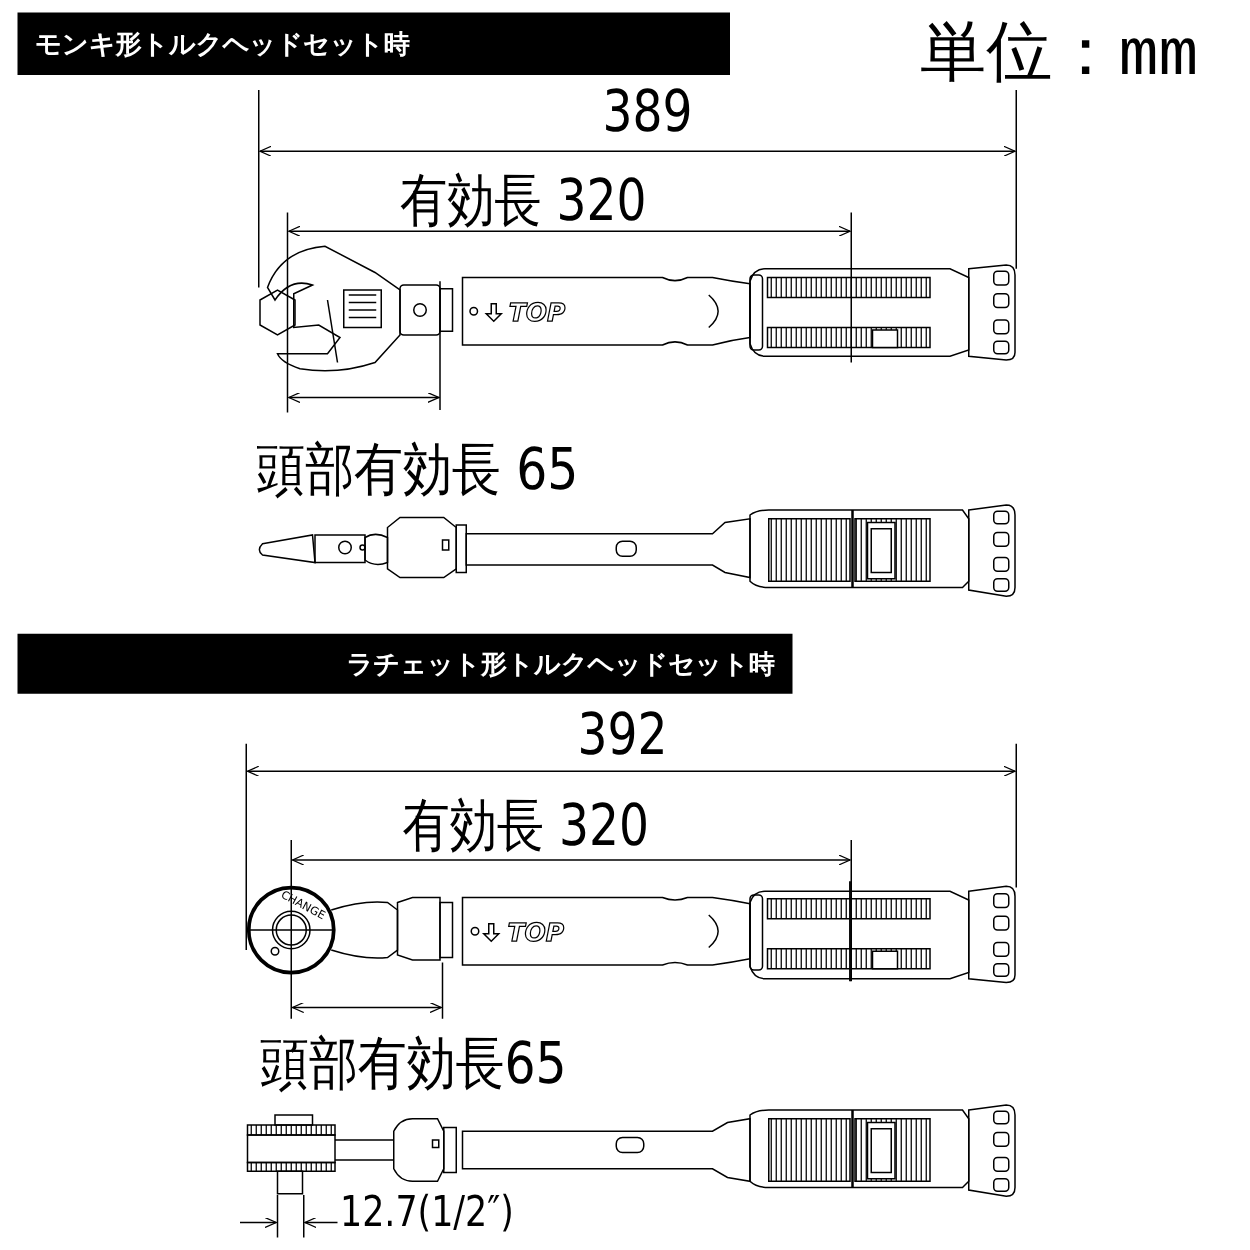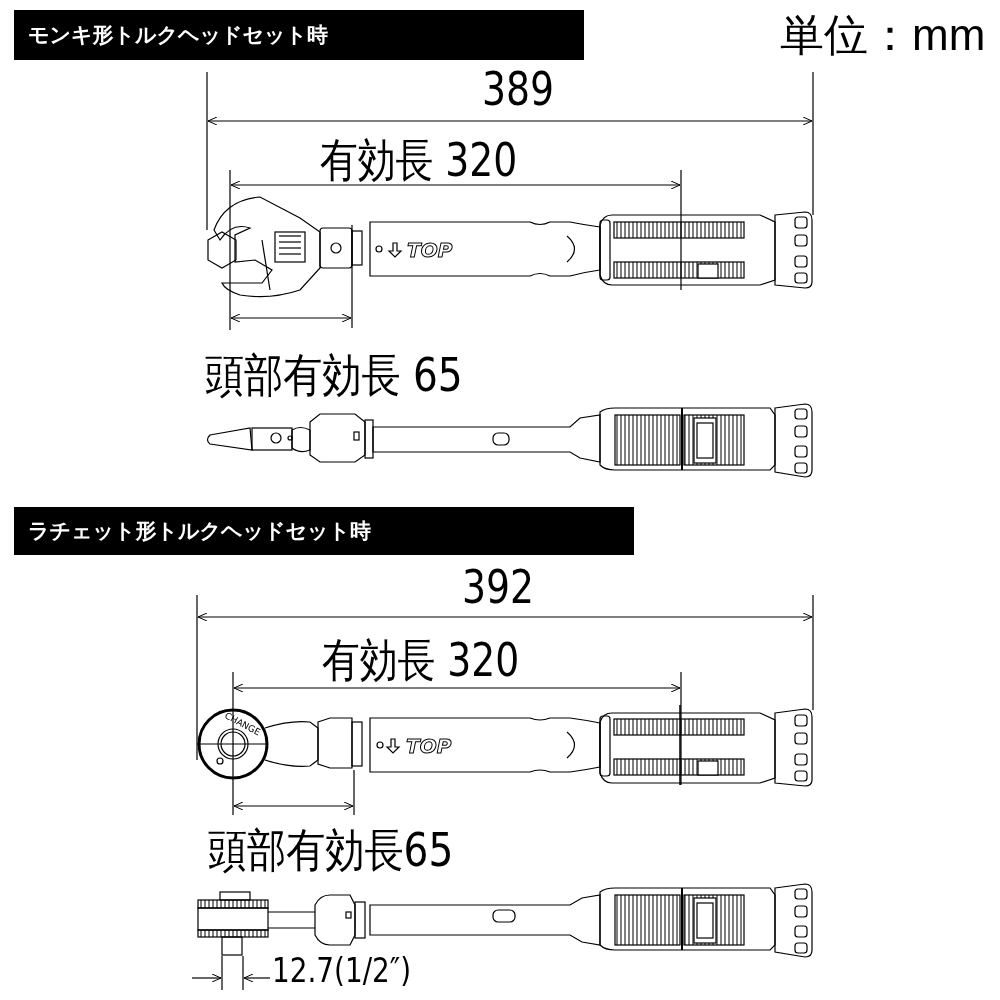--- a/index.html
+++ b/index.html
@@ -1,30 +1,30 @@
 <!DOCTYPE html>
 <html><head>
 <meta charset="utf-8">
 <style>
   html, body { margin:0; padding:0; background:#ffffff; }
   body { width:1000px; height:1000px; position:relative; overflow:hidden; font-family:"DejaVu Sans", sans-serif; color:#000; }
   .banner { position:absolute; background:#000; color:#fff; font-weight:bold; font-family:"DejaVu Sans", sans-serif; font-size:21px; line-height:50px; padding:0 14px; box-sizing:border-box; letter-spacing:0px; white-space:nowrap; }
-  .unit { position:absolute; left:780px; top:6px; font-size:44px; font-family:Liberation Sans, sans-serif; white-space:nowrap; }
+  .unit { position:absolute; left:736px; top:6px; font-size:53px; font-family:Liberation Mono, monospace; white-space:nowrap; }
   .dim { position:absolute; font-family:"DejaVu Sans", sans-serif; white-space:nowrap; transform-origin:left top; }
   .dim-big { font-size:46px; transform:scaleX(0.82); }
   .dim-head { font-size:46px; transform:scaleX(0.85); }
   .drive { font-size:34px; transform:scaleX(0.82); }
   svg.art { position:absolute; left:0; top:0; }
 </style>
 </head>
 <body>
 
 <div class="banner" style="left:14px; top:10px; width:570px; height:50px;">モンキ形トルクヘッドセット時</div>
 <div class="unit">単位：mm</div>
-<div class="banner" style="left:14px; top:507px; width:620px; height:48px; line-height:48px;">ラチェット形トルクヘッドセット時</div>
+<div class="banner" style="left:14px; top:507px; width:620px; height:48px; line-height:48px;text-align:right;">ラチェット形トルクヘッドセット時</div>
 
 <div class="dim dim-big" style="left:482px; top:62px;">389</div>
 <div class="dim dim-big" style="left:320px; top:130px;">有効長 320</div>
 <div class="dim dim-head" style="left:205px; top:345px;">頭部有効長 65</div>
 
 <div class="dim dim-big" style="left:462px; top:560px;">392</div>
 <div class="dim dim-big" style="left:322px; top:630px;">有効長 320</div>
 <div class="dim dim-head" style="left:208px; top:820px;">頭部有効長65</div>
 <div class="dim drive" style="left:272px; top:950px;">12.7(1/2″)</div>
 

